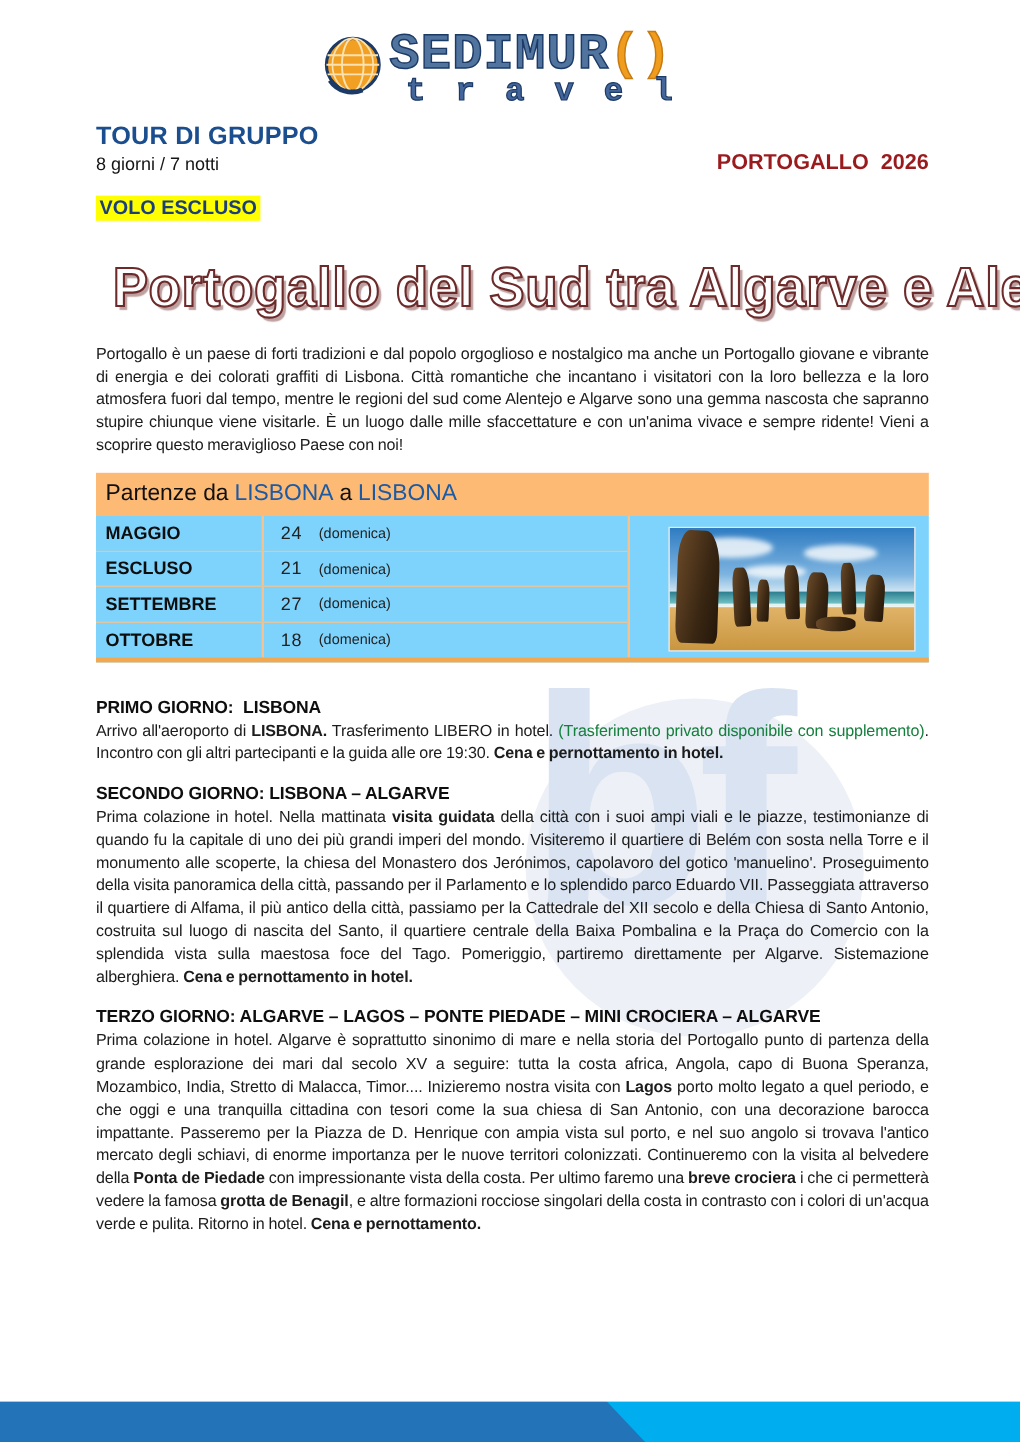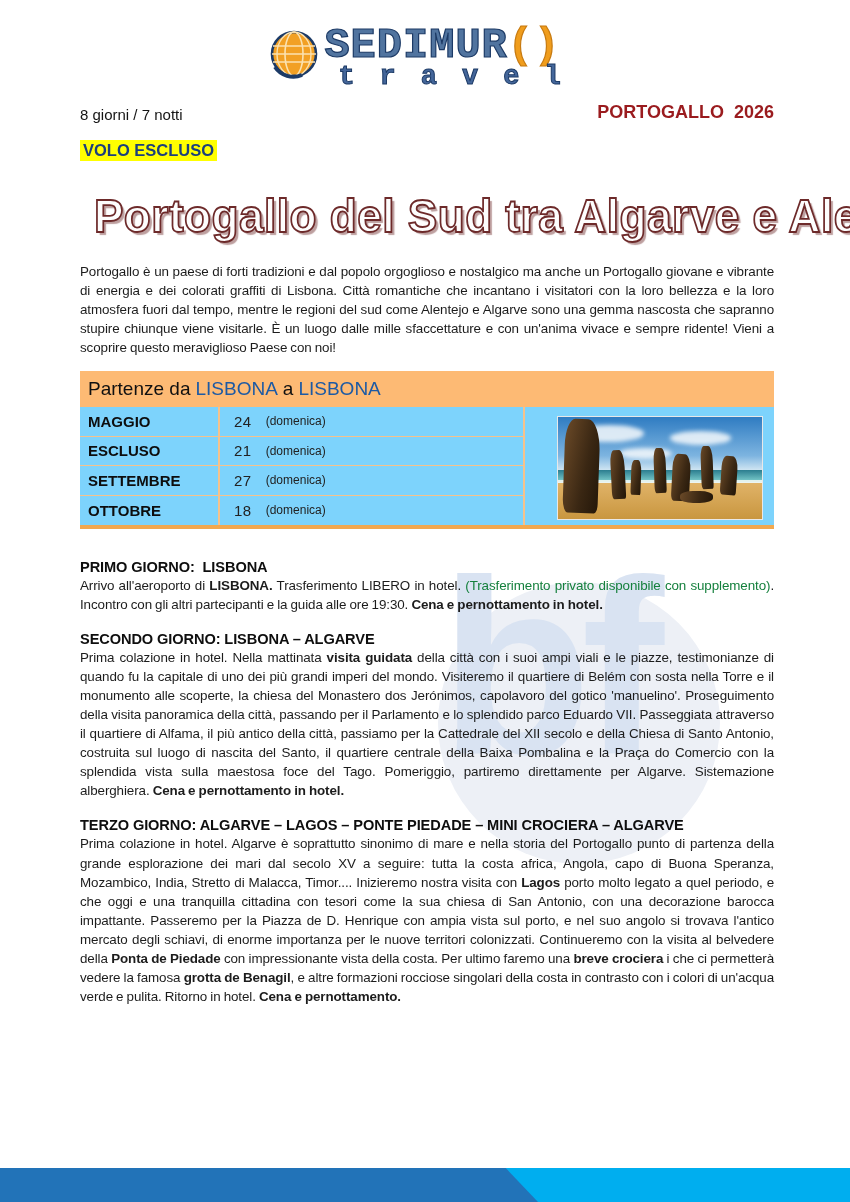--- a/index.html
+++ b/index.html
@@ -114,20 +114,21 @@
       </svg>
       <div class="logo-text">
         <div class="logo-brand"><span>SEDIMUR</span><span class="logo-parens">()</span></div>
         <div class="logo-sub">travel</div>
       </div>
     </div>
 
     
     <div class="meta">
       <div>
+        <div class="tour-type">TOUR DI GRUPPO</div>
         <div class="duration">8 giorni / 7 notti</div>
       </div>
       <div class="destination">PORTOGALLO  2026</div>
     </div>
 
     <div class="volo">VOLO ESCLUSO</div>
 
     
     <h1 class="main-title">Portogallo del Sud tra Algarve e Alentejo</h1>
 

